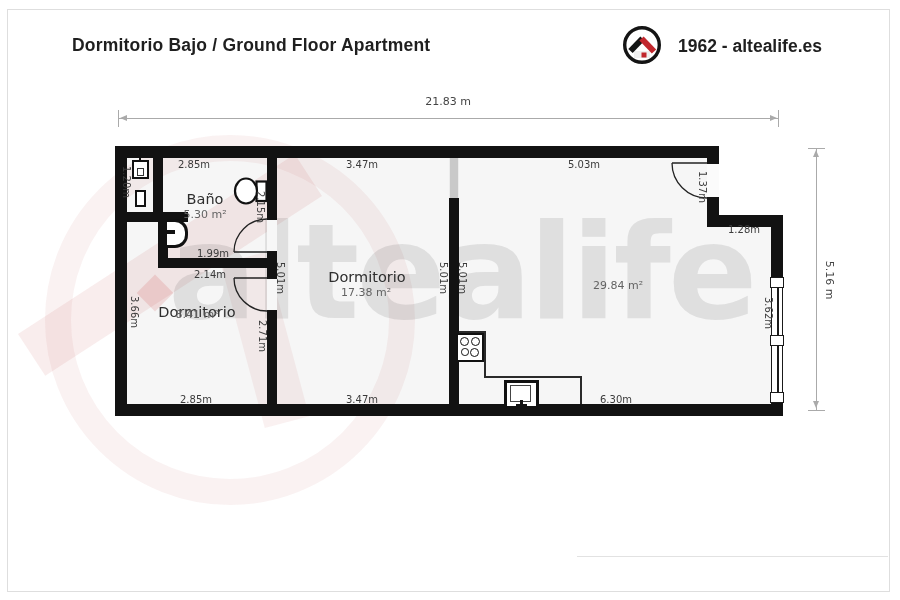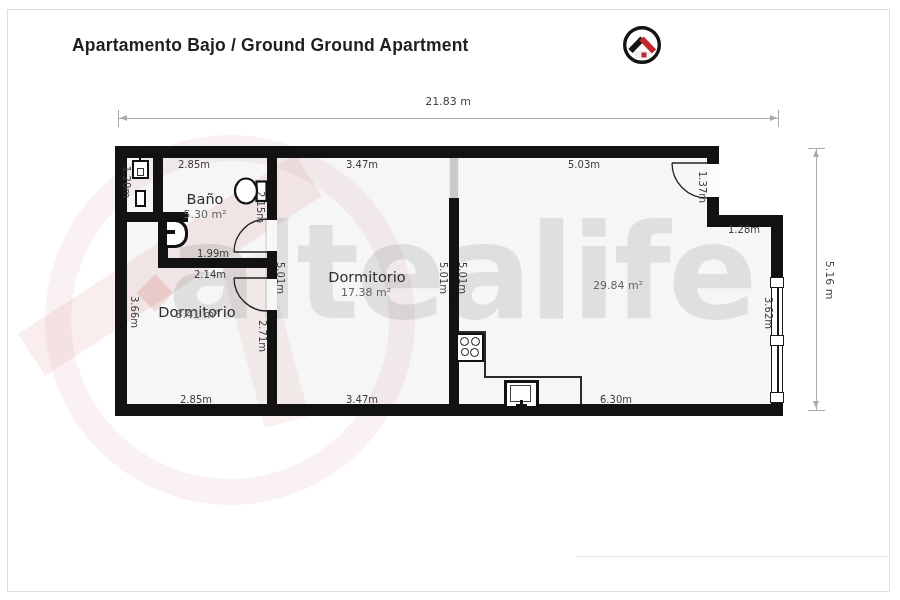--- a/index.html
+++ b/index.html
@@ -68,28 +68,29 @@
   .sep{position:absolute;left:577px;top:556px;width:311px;height:1px;background:#e2e2e2;}
   .disclaimer{position:absolute;right:14px;top:572px;font-size:8.5px;color:#5f5f5f;}
   svg.overlay{position:absolute;left:0;top:0;pointer-events:none;}
 </style>
 </head>
 <body>
 
 <div class="page">
   <div class="frame"></div>
 
-  <div class="title">Apartamento Bajo /  Ground Ground Apartment</div>
+  <div class="title">Dormitorio Bajo /  Ground Floor Apartment</div>
   <svg class="logo" viewBox="0 0 40 40">
     <circle cx="20" cy="20" r="17.3" fill="#ffffff" stroke="#141414" stroke-width="3.4"></circle>
     <polygon points="12,26 28,26 28,33 12,33" fill="#efefef"></polygon>
     <line x1="8.5" y1="26" x2="20.5" y2="13.5" stroke="#141414" stroke-width="6"></line>
     <line x1="19.5" y1="13.5" x2="32" y2="26.5" stroke="#c1272d" stroke-width="6"></line>
     <rect x="19.5" y="27.5" width="5" height="5" fill="#c1272d"></rect>
   </svg>
+  <div class="brand">1962 - altealife.es</div>
 
   <div class="floor"></div>
 
   <div class="wm-ring"></div>
   <div class="wm-band1"></div>
   <div class="wm-band2"></div>
   <div class="wm-dot"></div>
   <div class="wm-text">altealife</div>
 
   <div class="w" style="left:115px;top:146px;width:12px;height:270px"></div>

